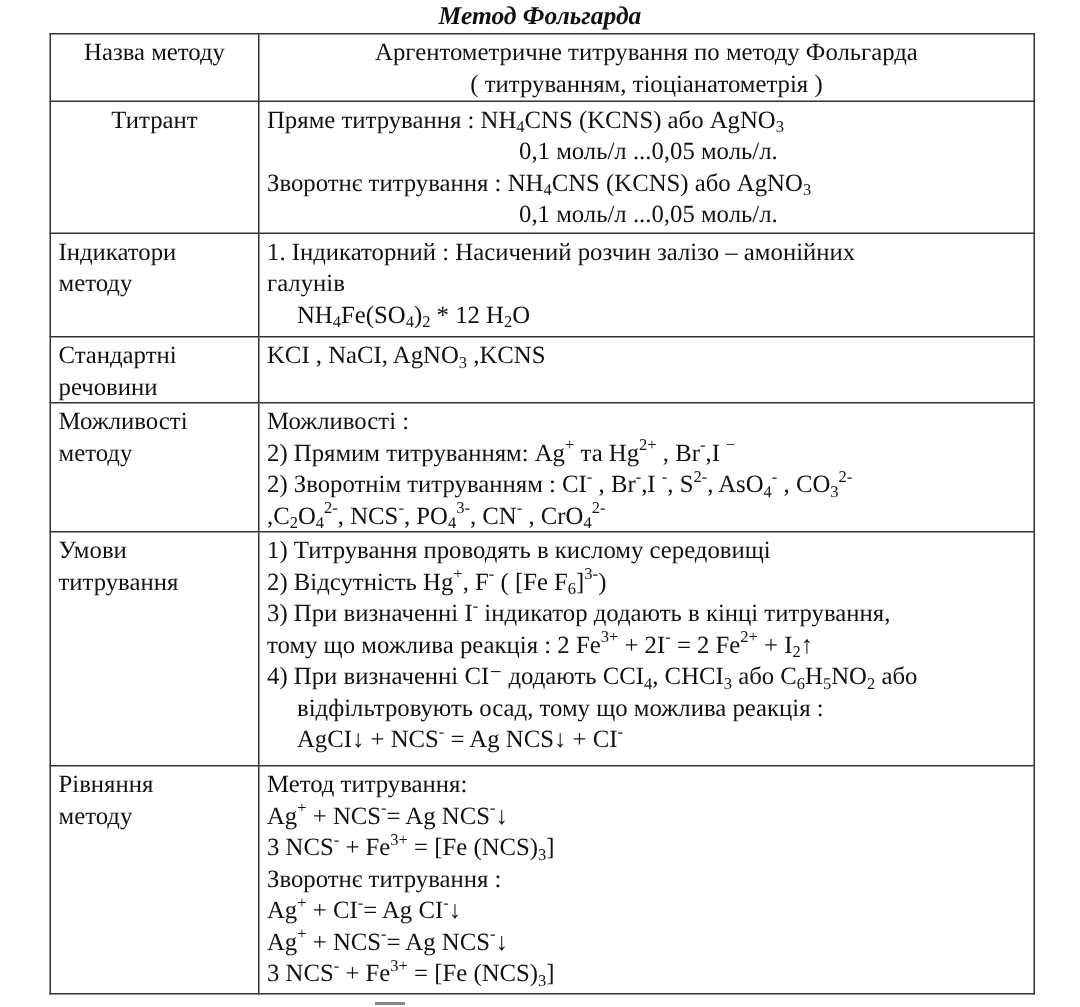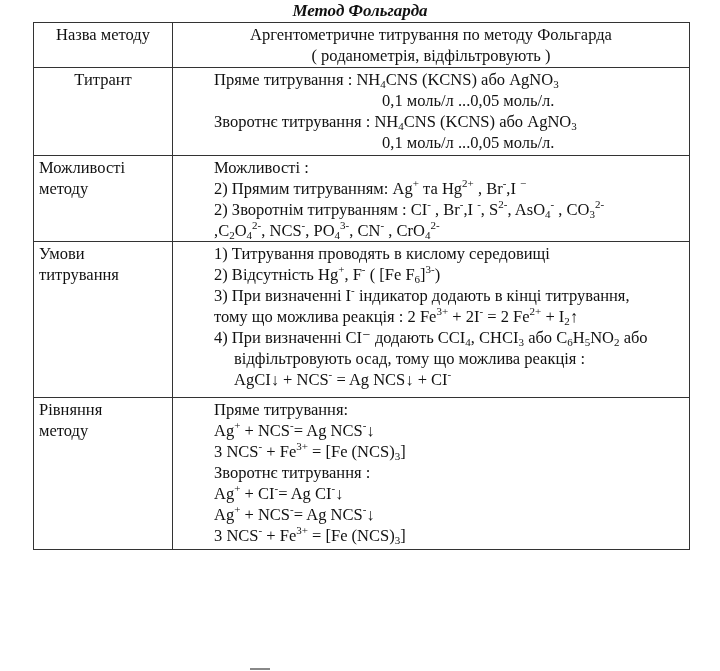--- a/index.html
+++ b/index.html
@@ -17,21 +17,21 @@
     border-collapse: collapse; table-layout: fixed;
     font-size: 16.5px; line-height: 21px;
   }
   table.doc td {
     border: 1.5px solid #333333; vertical-align: top; padding: 1px 5px 0 5px;
   }
   col.c1 { width: 139px; }
   col.c2 { width: 517px; }
   td.label { padding-left: 6px; }
   td.center { text-align: center; }
-  .line { white-space: nowrap; margin-left: 36px; }
+  .line { white-space: nowrap; }
   .ind1 { padding-left: 168px; }
   .ind2 { padding-left: 20px; }
   .ind3 { padding-left: 20px; }
   sub, sup { font-size: 11px; line-height: 0; }
   sub { vertical-align: -3px; }
   sup { vertical-align: 7px; }
   .footer-clip {
     position: absolute; top: 664px; left: 240px; width: 220px; height: 7px;
     overflow: hidden;
   }
@@ -48,41 +48,61 @@
       <col class="c2">
     </colgroup>
 
   <tbody>
       <tr style="height:45px">
     <td class="label center">
       <span>Назва методу</span>
     </td>
     <td class="center">
       <div>Аргентометричне титрування по методу Фольгарда</div>
-      <div>( роданометрія, відфільтровують )</div>
+      <div>( титруванням, тіоціанатометрія )</div>
     </td>
   </tr>
 
   <tr style="height:88px">
     <td class="label center">
       <span>Титрант</span>
     </td>
     <td>
       <div class="line">
         <span>Пряме титрування : </span>NH<sub>4</sub>CNS (KCNS) або AgNO<sub>3</sub>
       </div>
       <div class="line ind1">0,1 моль/л  ...0,05 моль/л.</div>
       <div class="line">
         <span>Зворотнє титрування : </span>NH<sub>4</sub>CNS (KCNS) або AgNO<sub>3</sub>
       </div>
       <div class="line ind1">0,1 моль/л  ...0,05 моль/л.</div>
     </td>
   </tr>
 
+  <tr style="height:69px">
+    <td class="label">
+      <div>Індикатори</div>
+      <div>методу</div>
+    </td>
+    <td>
+      <div class="line">1.  Індикаторний : Насичений розчин залізо – амонійних</div>
+      <div class="line">галунів</div>
+      <div class="line ind2">NH<sub>4</sub>Fe(SO<sub>4</sub>)<sub>2</sub> * 12 H<sub>2</sub>O</div>
+    </td>
+  </tr>
 
+  <tr style="height:42px">
+    <td class="label">
+      <div>Стандартні</div>
+      <div>речовини</div>
+    </td>
+    <td>
+      <div class="line">KCI , NaCI, AgNO<sub>3</sub> ,KCNS</div>
+    </td>
+  </tr>
 
   <tr style="height:64px">
     <td class="label">
       <div>Можливості</div>
       <div>методу</div>
     </td>
     <td>
       <div class="line">Можливості :</div>
       <div class="line"><span>2) Прямим титруванням: </span>Ag<sup>+</sup> та Hg<sup>2+</sup> , Br<sup>-</sup>,I <sup>−</sup></div>
       <div class="line"><span>2) Зворотнім титруванням : </span>CI<sup>-</sup> , Br<sup>-</sup>,I <sup>-</sup>, S<sup>2-</sup>, AsO<sub>4</sub><sup>-</sup> , CO<sub>3</sub><sup>2-</sup></div>
@@ -105,21 +125,21 @@
       <div class="line ind3">AgCI↓  +    NCS<sup>-</sup> = Ag NCS↓ + CI<sup>-</sup></div>
     </td>
   </tr>
 
   <tr style="height:152px">
     <td class="label">
       <div>Рівняння</div>
       <div>методу</div>
     </td>
     <td>
-      <div class="line">Пряме титрування:</div>
+      <div class="line">Метод титрування:</div>
       <div class="line">Ag<sup>+</sup>  + NCS<sup>-</sup>= Ag NCS<sup>-</sup>↓</div>
       <div class="line">3 NCS<sup>-</sup> + Fe<sup>3+</sup> = [Fe (NCS)<sub>3</sub>]</div>
       <div class="line">Зворотнє титрування :</div>
       <div class="line">Ag<sup>+</sup>  + CI<sup>-</sup>= Ag CI<sup>-</sup>↓</div>
       <div class="line">Ag<sup>+</sup>  + NCS<sup>-</sup>= Ag NCS<sup>-</sup>↓</div>
       <div class="line">3 NCS<sup>-</sup> + Fe<sup>3+</sup> = [Fe (NCS)<sub>3</sub>]</div>
     </td>
   </tr>
 </tbody>
   </table>

